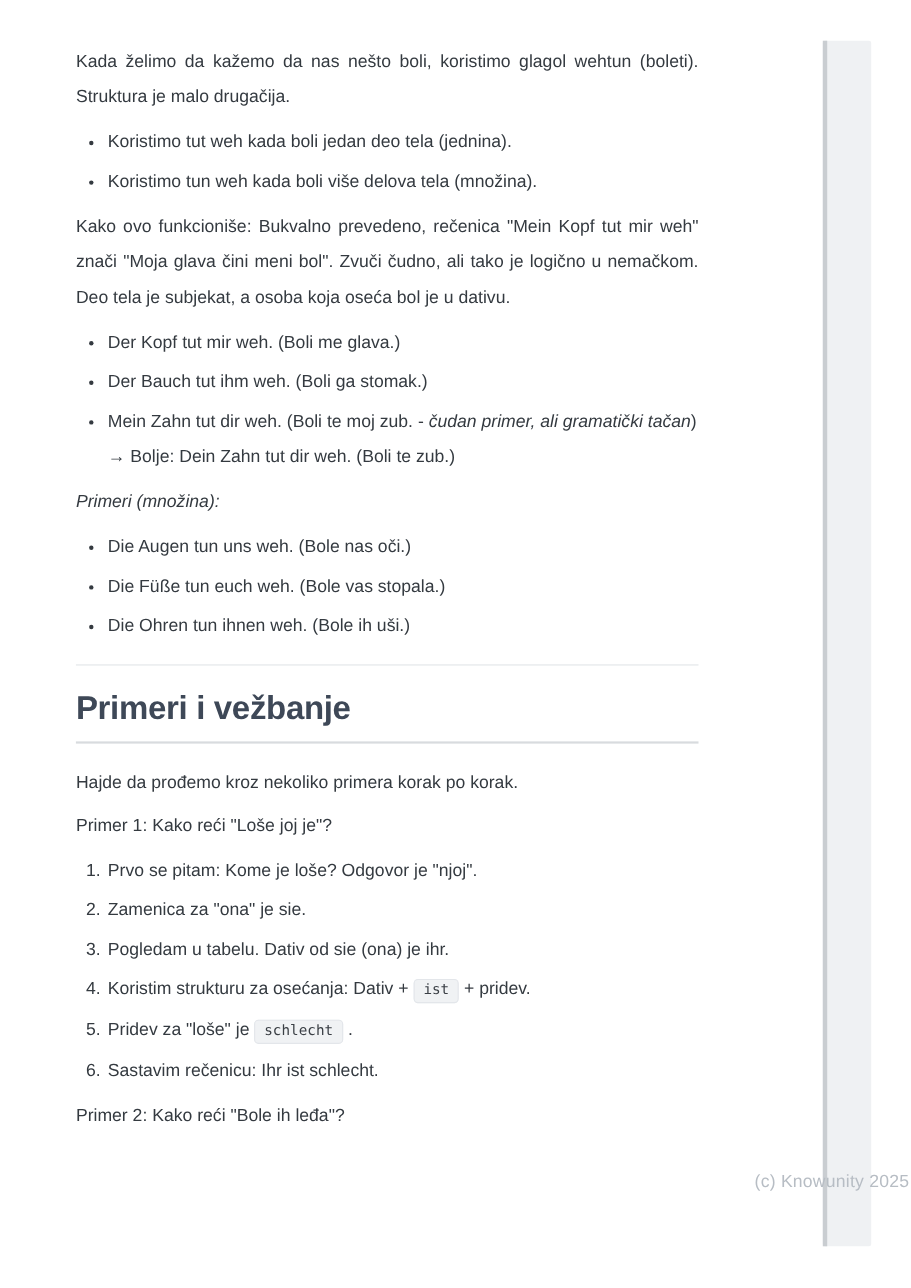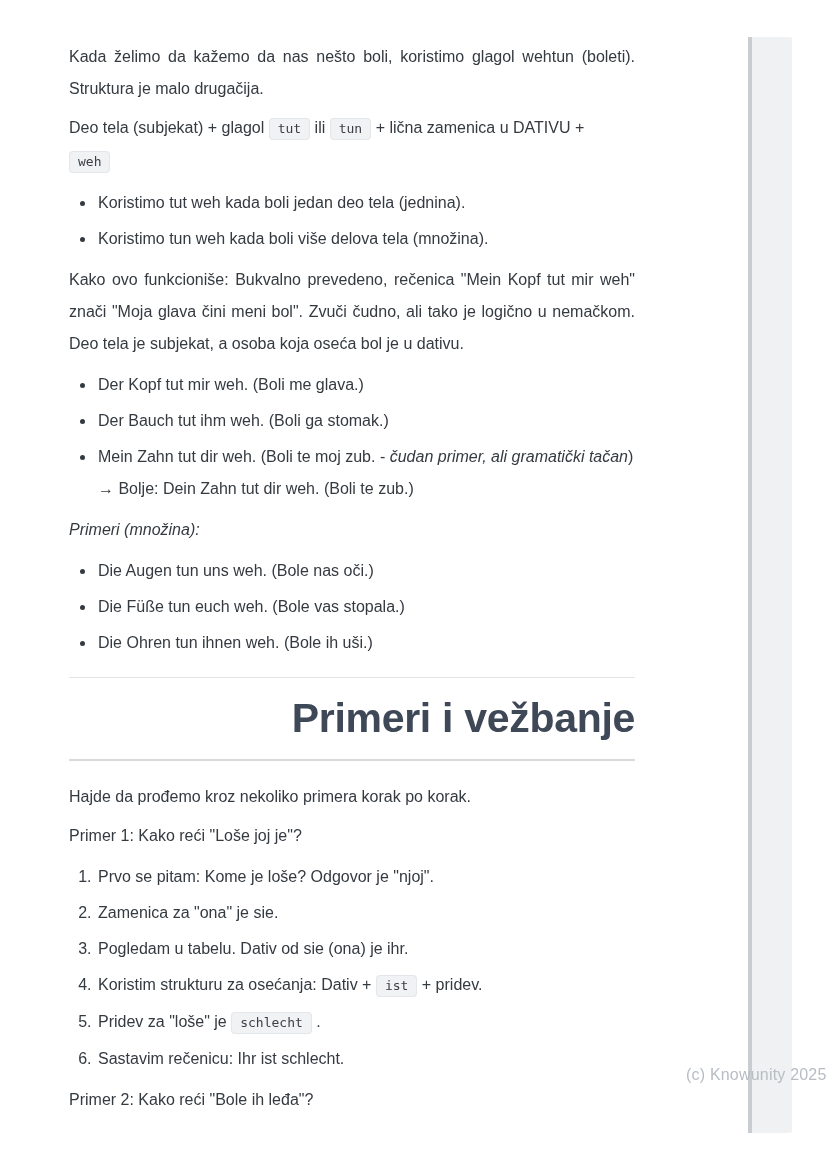--- a/index.html
+++ b/index.html
@@ -29,29 +29,28 @@
     font-family: "DejaVu Sans Mono", "Liberation Mono", monospace;
     font-size: 13px;
     background: #f0f2f4;
     border: 1px solid #e3e6ea;
     border-radius: 4px;
     padding: 2px 8px 3px;
     color: #3a3f45;
     white-space: nowrap;
   }
   .content h2 {
-    font-size: 41px;
+    font-size: 30px;
     line-height: 36px;
     font-weight: bold;
     color: #3e4857;
     letter-spacing: -0.3px;
     border-bottom: 2px solid #d8dbde;
-    padding-bottom: 23px;
+    padding-bottom: 11px;
     margin: 22px 0 20px;
-    text-align: right;
   }
   hr.divider {
     border: none;
     border-top: 1px solid #e2e5e8;
     margin: 18px 0;
   }
   .page-edge {
     position: absolute;
     left: 748px; top: 37px;
     width: 44px; height: 1096px;
@@ -72,21 +71,20 @@
     color: #b7bdc4;
     z-index: 5;
     letter-spacing: 0.2px;
   }
 </style>
 </head>
 <body>
 
 <div class="content">
     <p class="justify"><span class="">Kada želimo da kažemo da nas nešto boli, koristimo glagol </span><span class="b">wehtun</span><span class=""> (boleti). Struktura je malo drugačija.</span></p>
-    <p><span class="b">Deo tela (subjekat) + glagol </span><span class="code">tut</span><span class="b"> ili </span><span class="code">tun</span><span class="b"> + lična zamenica u DATIVU +</span><br><span class="code">weh</span></p>
     <ul>
       <li><span class="">Koristimo </span><span class="b">tut weh</span><span class=""> kada boli jedan deo tela (jednina).</span></li>
       <li><span class="">Koristimo </span><span class="b">tun weh</span><span class=""> kada boli više delova tela (množina).</span></li>
     </ul>
     <p class="justify"><span class="b">Kako ovo funkcioniše:</span><span class=""> Bukvalno prevedeno, rečenica "Mein Kopf tut mir weh" znači "Moja glava čini meni bol". Zvuči čudno, ali tako je logično u nemačkom. Deo tela je subjekat, a osoba koja oseća bol je u dativu.</span></p>
     <ul>
       <li><span class="">Der Kopf </span><span class="b">tut mir weh</span><span class="">. (Boli me glava.)</span></li>
       <li><span class="">Der Bauch </span><span class="b">tut ihm weh</span><span class="">. (Boli ga stomak.)</span></li>
       <li><span class="">Mein Zahn </span><span class="b">tut dir weh</span><span class="">. (Boli te moj zub. - </span><span class="i">čudan primer, ali gramatički tačan</span><span class="">) → Bolje: Dein Zahn </span><span class="b">tut dir weh</span><span class="">. (Boli te zub.)</span></li>
     </ul>

